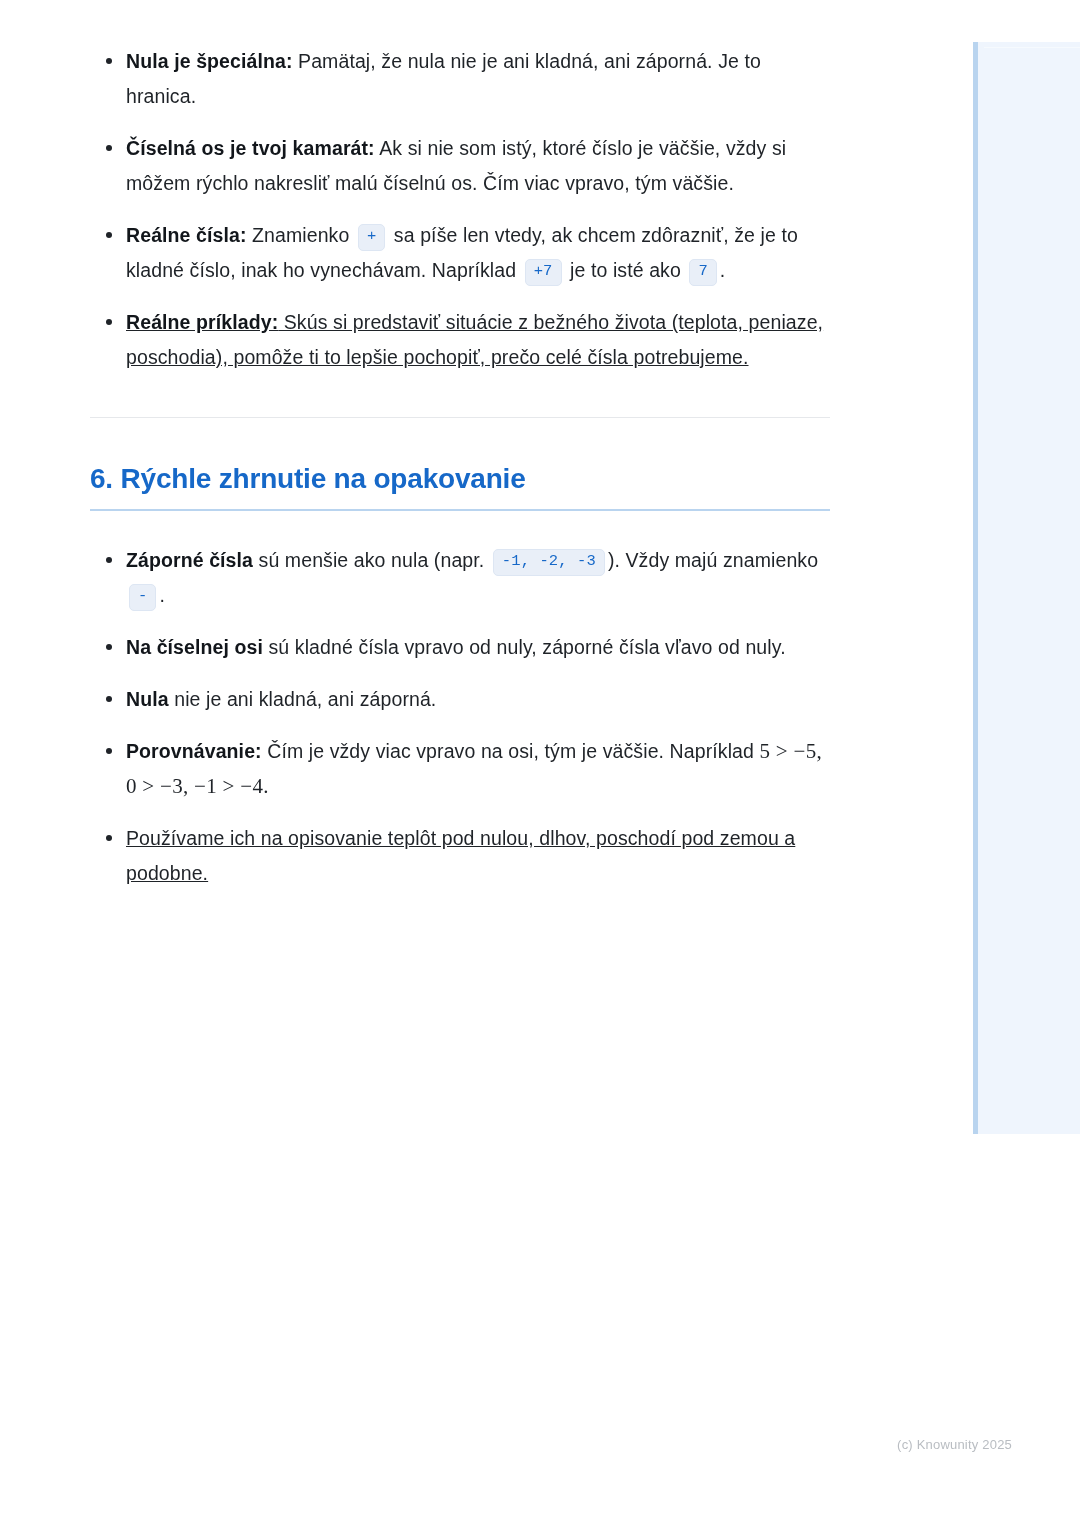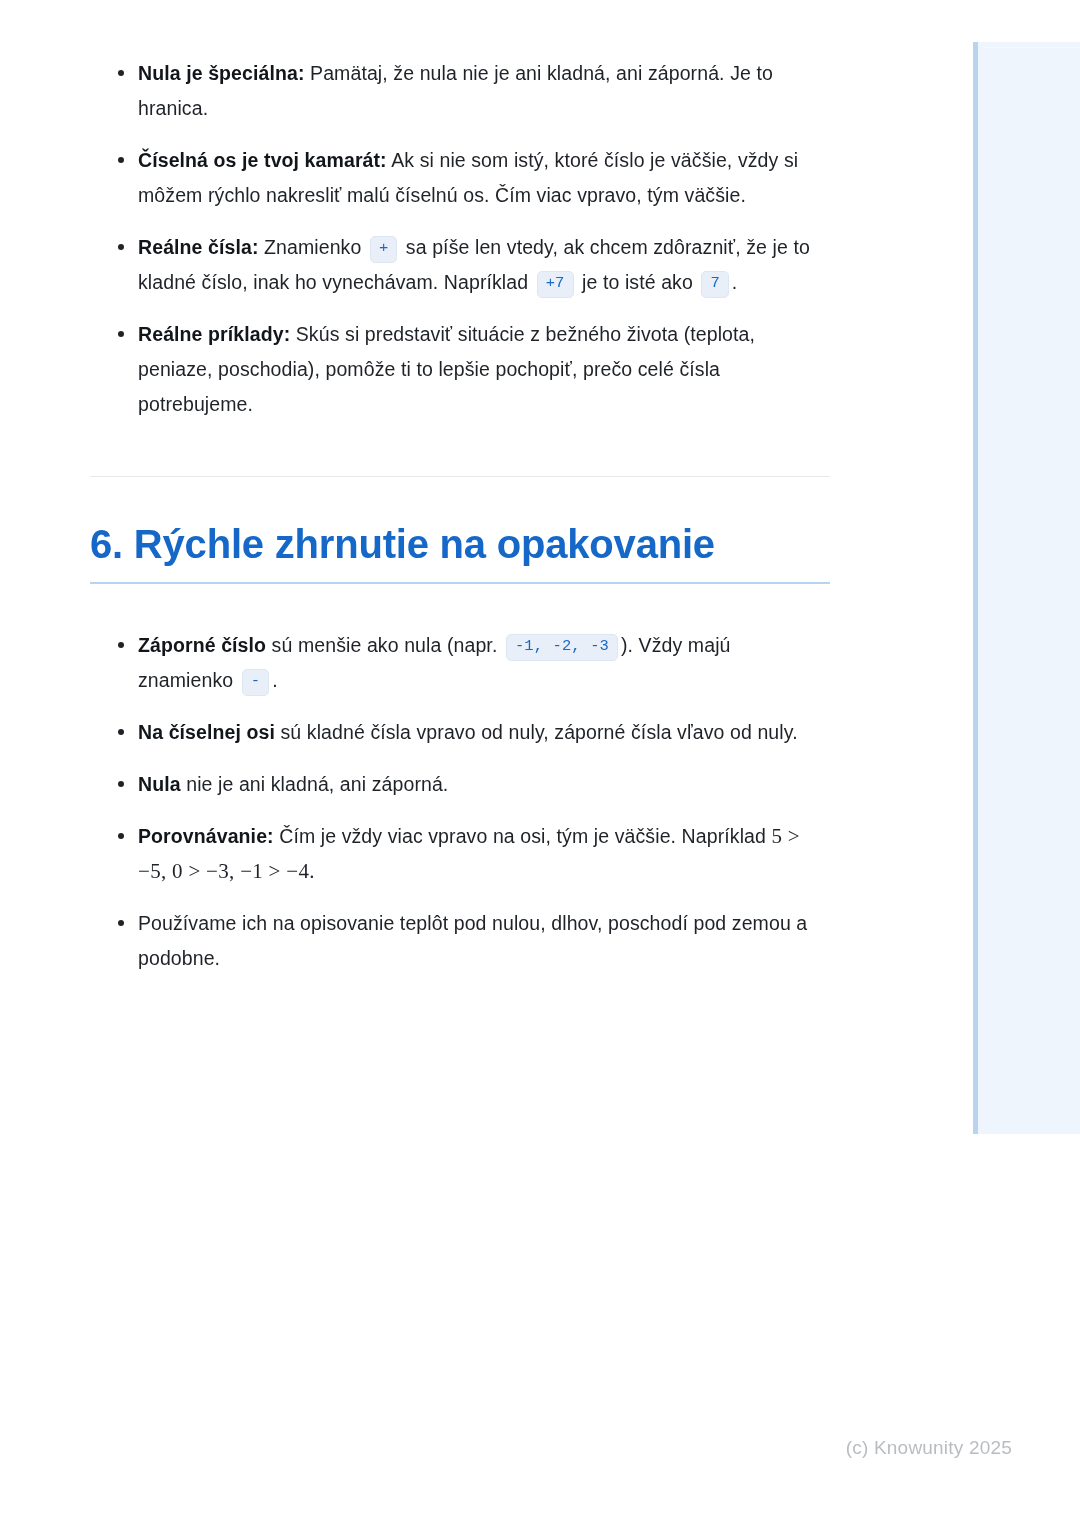--- a/index.html
+++ b/index.html
@@ -47,33 +47,33 @@
   .content {
     position: absolute;
     left: 90px;
     top: 40px;
     width: 740px;
   }
 
   
   ul.doc-list {
     list-style: none;
-    margin: 16px;
+    margin: 4px;
     padding: 0;
   }
   ul.doc-list > li {
     position: relative;
     padding-left: 32px;
     margin: 0 0 17px 0;
     font-size: 19.5px;
     line-height: 35px;
     color: #1f2328;
     letter-spacing: 0.1px;
   }
-  ul.doc-list > li:last-child { margin-bottom: 0; }
+  ul.doc-list > li:last-child { margin-bottom: 0; text-decoration: underline; }
   ul.doc-list > li .bullet {
     position: absolute;
     left: 12px;
     top: 14px;
     width: 6px;
     height: 6px;
     border-radius: 50%;
     background: #1f2328;
   }
   b, strong { font-weight: bold; color: #12161b; }
@@ -105,42 +105,42 @@
   
   hr.rule {
     border: 0;
     height: 1px;
     background: #e6e8eb;
     margin: 0;
   }
 
   
   h2.section-title {
-    font-size: 40px;
+    font-size: 28px;
     line-height: 1.18;
     font-weight: bold;
     color: #1668c8;
     margin: 0;
     padding: 0 0 14px 0;
     border-bottom: 2px solid #b9d4ef;
     letter-spacing: -0.2px;
   }
 
   .gap-before-rule { height: 38px; }
   .gap-after-rule  { height: 44px; }
   .gap-after-head  { height: 28px; }
 
   
   .footer {
     position: absolute;
     left: 0;
     top: 1437px;
     width: 1012px;
     text-align: right;
-    font-size: 19px;
+    font-size: 13px;
     color: #b9bdc2;
     letter-spacing: 0.2px;
   }
 </style>
 </head>
 <body>
 
 <div class="callout-strip">
   <div class="inner-line"></div>
 </div>
@@ -179,21 +179,21 @@
     <h2 class="section-title">6. Rýchle zhrnutie na opakovanie</h2>
 
     <div class="gap-after-head"></div>
 
     <ul class="doc-list">
 
 
 
       <li>
         <span class="bullet"></span>
-        <b>Záporné číslo</b><span> sú menšie ako nula (napr. </span><code class="chip">-1, -2, -3</code><span>). Vždy majú znamienko </span><code class="chip">-</code><span>.</span>
+        <b>Záporné čísla</b><span> sú menšie ako nula (napr. </span><code class="chip">-1, -2, -3</code><span>). Vždy majú znamienko </span><code class="chip">-</code><span>.</span>
       </li>
 
       <li>
         <span class="bullet"></span>
         <b>Na číselnej osi</b><span> sú kladné čísla vpravo od nuly, záporné čísla vľavo od nuly.</span>
       </li>
 
       <li>
         <span class="bullet"></span>
         <b>Nula</b><span> nie je ani kladná, ani záporná.</span>

